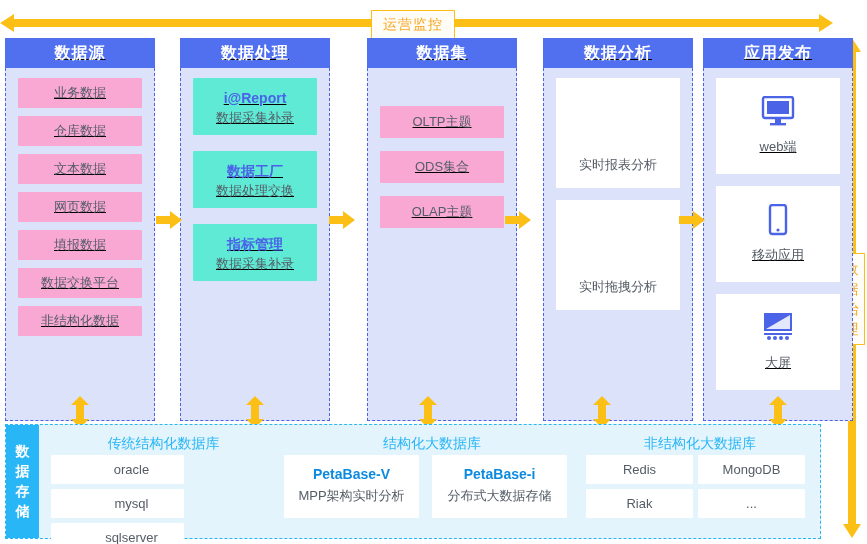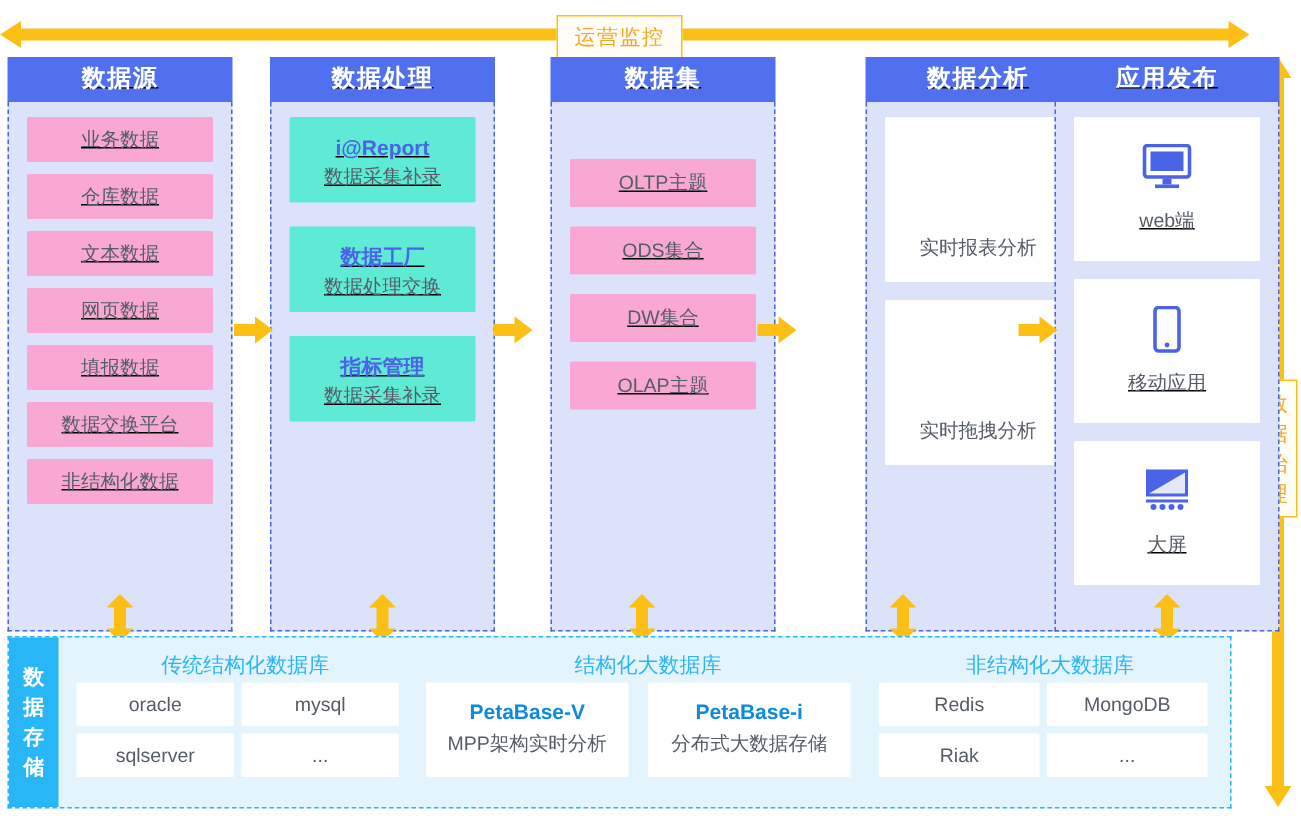--- a/index.html
+++ b/index.html
@@ -102,21 +102,21 @@
     border: 1px dashed #4A63E7;
     border-top: none;
     box-sizing: border-box;
     height: 353px;
     padding: 10px 12px;
   }
 
   .c1 { left: 5px; }
   .c2 { left: 180px; }
   .c3 { left: 367px; }
-  .c4 { left: 533px; padding-left: 44px; }
+  .c4 { left: 499px; padding-left: 44px; }
   .c5 { left: 703px; }
 
   
   .item {
     background: #f9a8d4;
     color: #555c66;
     font-size: 13px;
     text-align: center;
     height: 30px;
     line-height: 30px;
@@ -254,21 +254,21 @@
     margin-right: 13px;
     text-align: center;
     padding-top: 8px;
     box-sizing: border-box;
     border-radius: 1px;
   }
   .scard .t { color: #0C8AE0; font-weight: bold; font-size: 14px; line-height: 22px; }
   .scard .s { color: #555c66; font-size: 13px; line-height: 22px; }
 
   .g1 { left: 45px; width: 225px; }
-  .g1 .scell { width: 105px; }
+  .g1 .scell { width: 105px; padding-left: 28px; }
   .g2 { left: 278px; width: 296px; }
   .g2 .inner { display: flex; }
   .g3 { left: 580px; width: 228px; }
   .g3 .scell { width: 107px; }
 </style>
 </head>
 <body>
 
 <div class="stage">
 
@@ -321,21 +321,20 @@
       </div>
     </div>
   </div>
 
   <div class="col c3">
     <div class="col-head">数据集</div>
     <div class="col-body">
       <div class="ds-spacer"></div>
       <div class="item item-ds">OLTP主题</div>
       <div class="item item-ds">ODS集合</div>
-      <div class="item item-ds">DW集合</div>
       <div class="item item-ds">OLAP主题</div>
     </div>
   </div>
 
   <div class="col c4">
     <div class="col-head">数据分析</div>
     <div class="col-body">
       <div class="big-card">
         <div class="cap">实时报表分析</div>
       </div>

